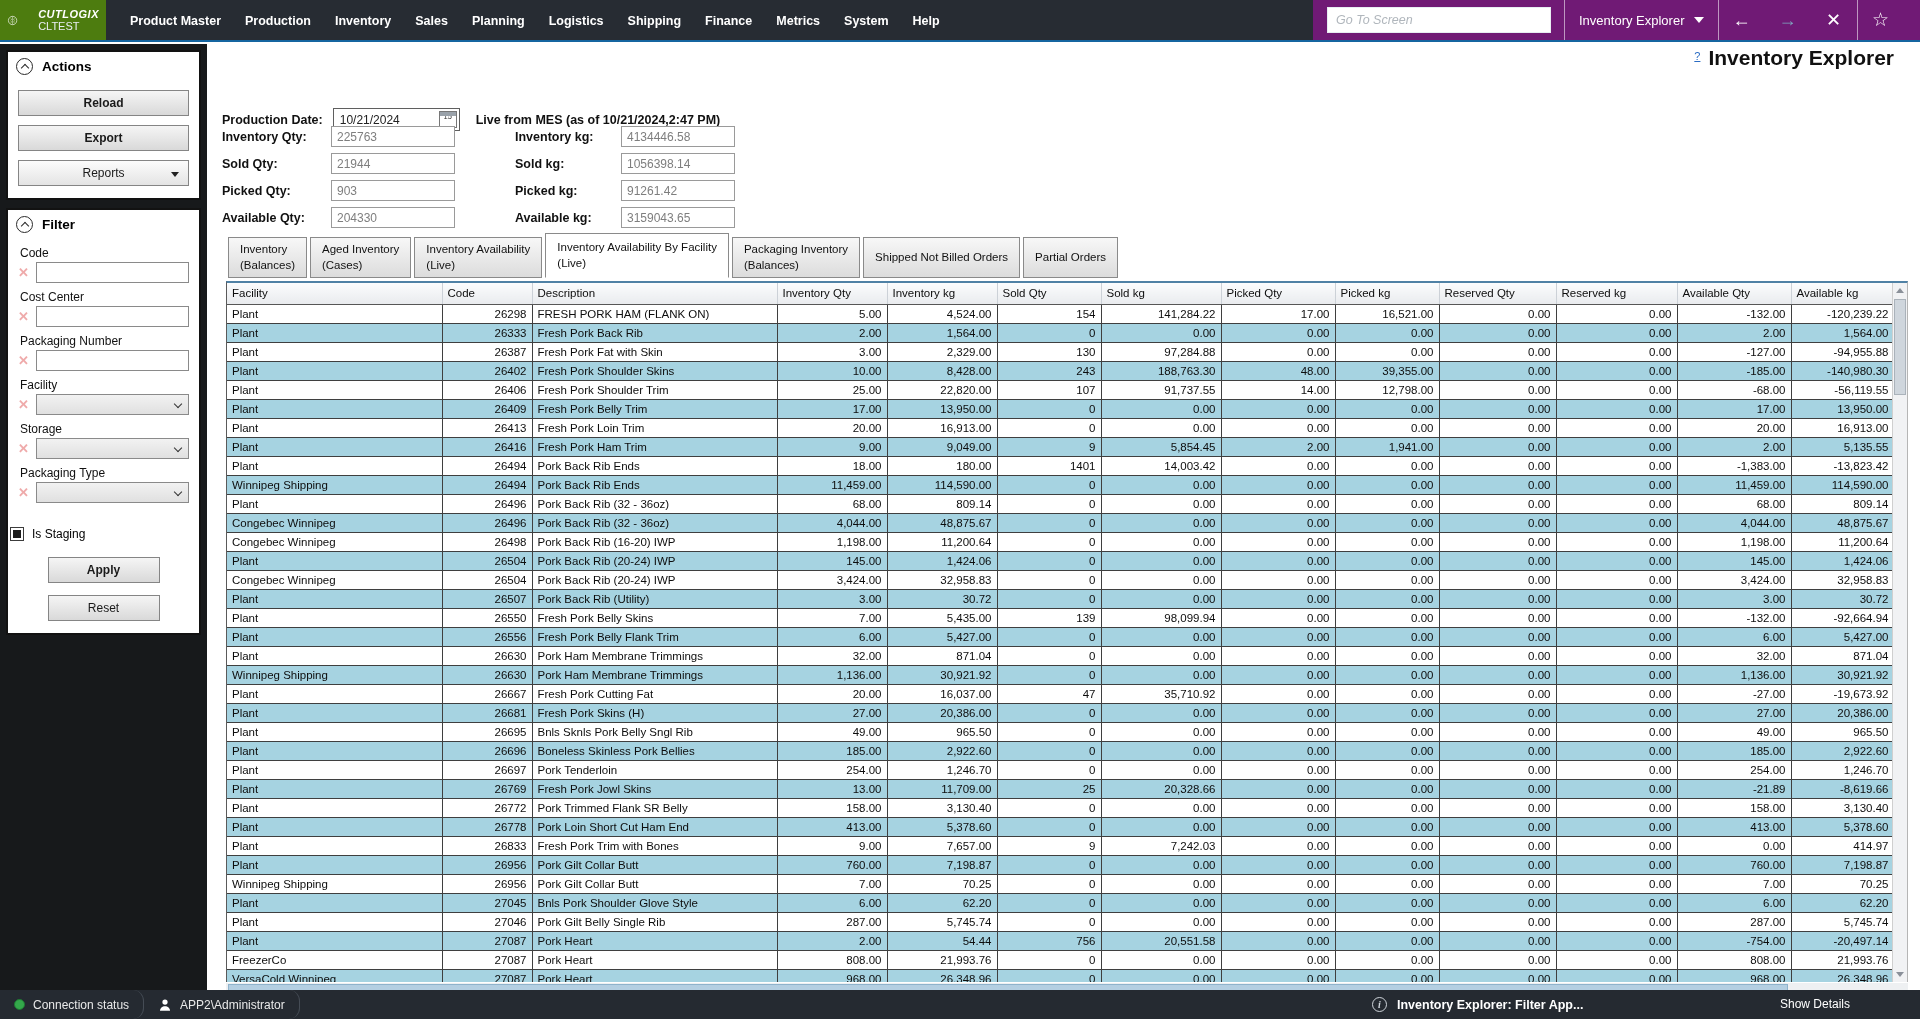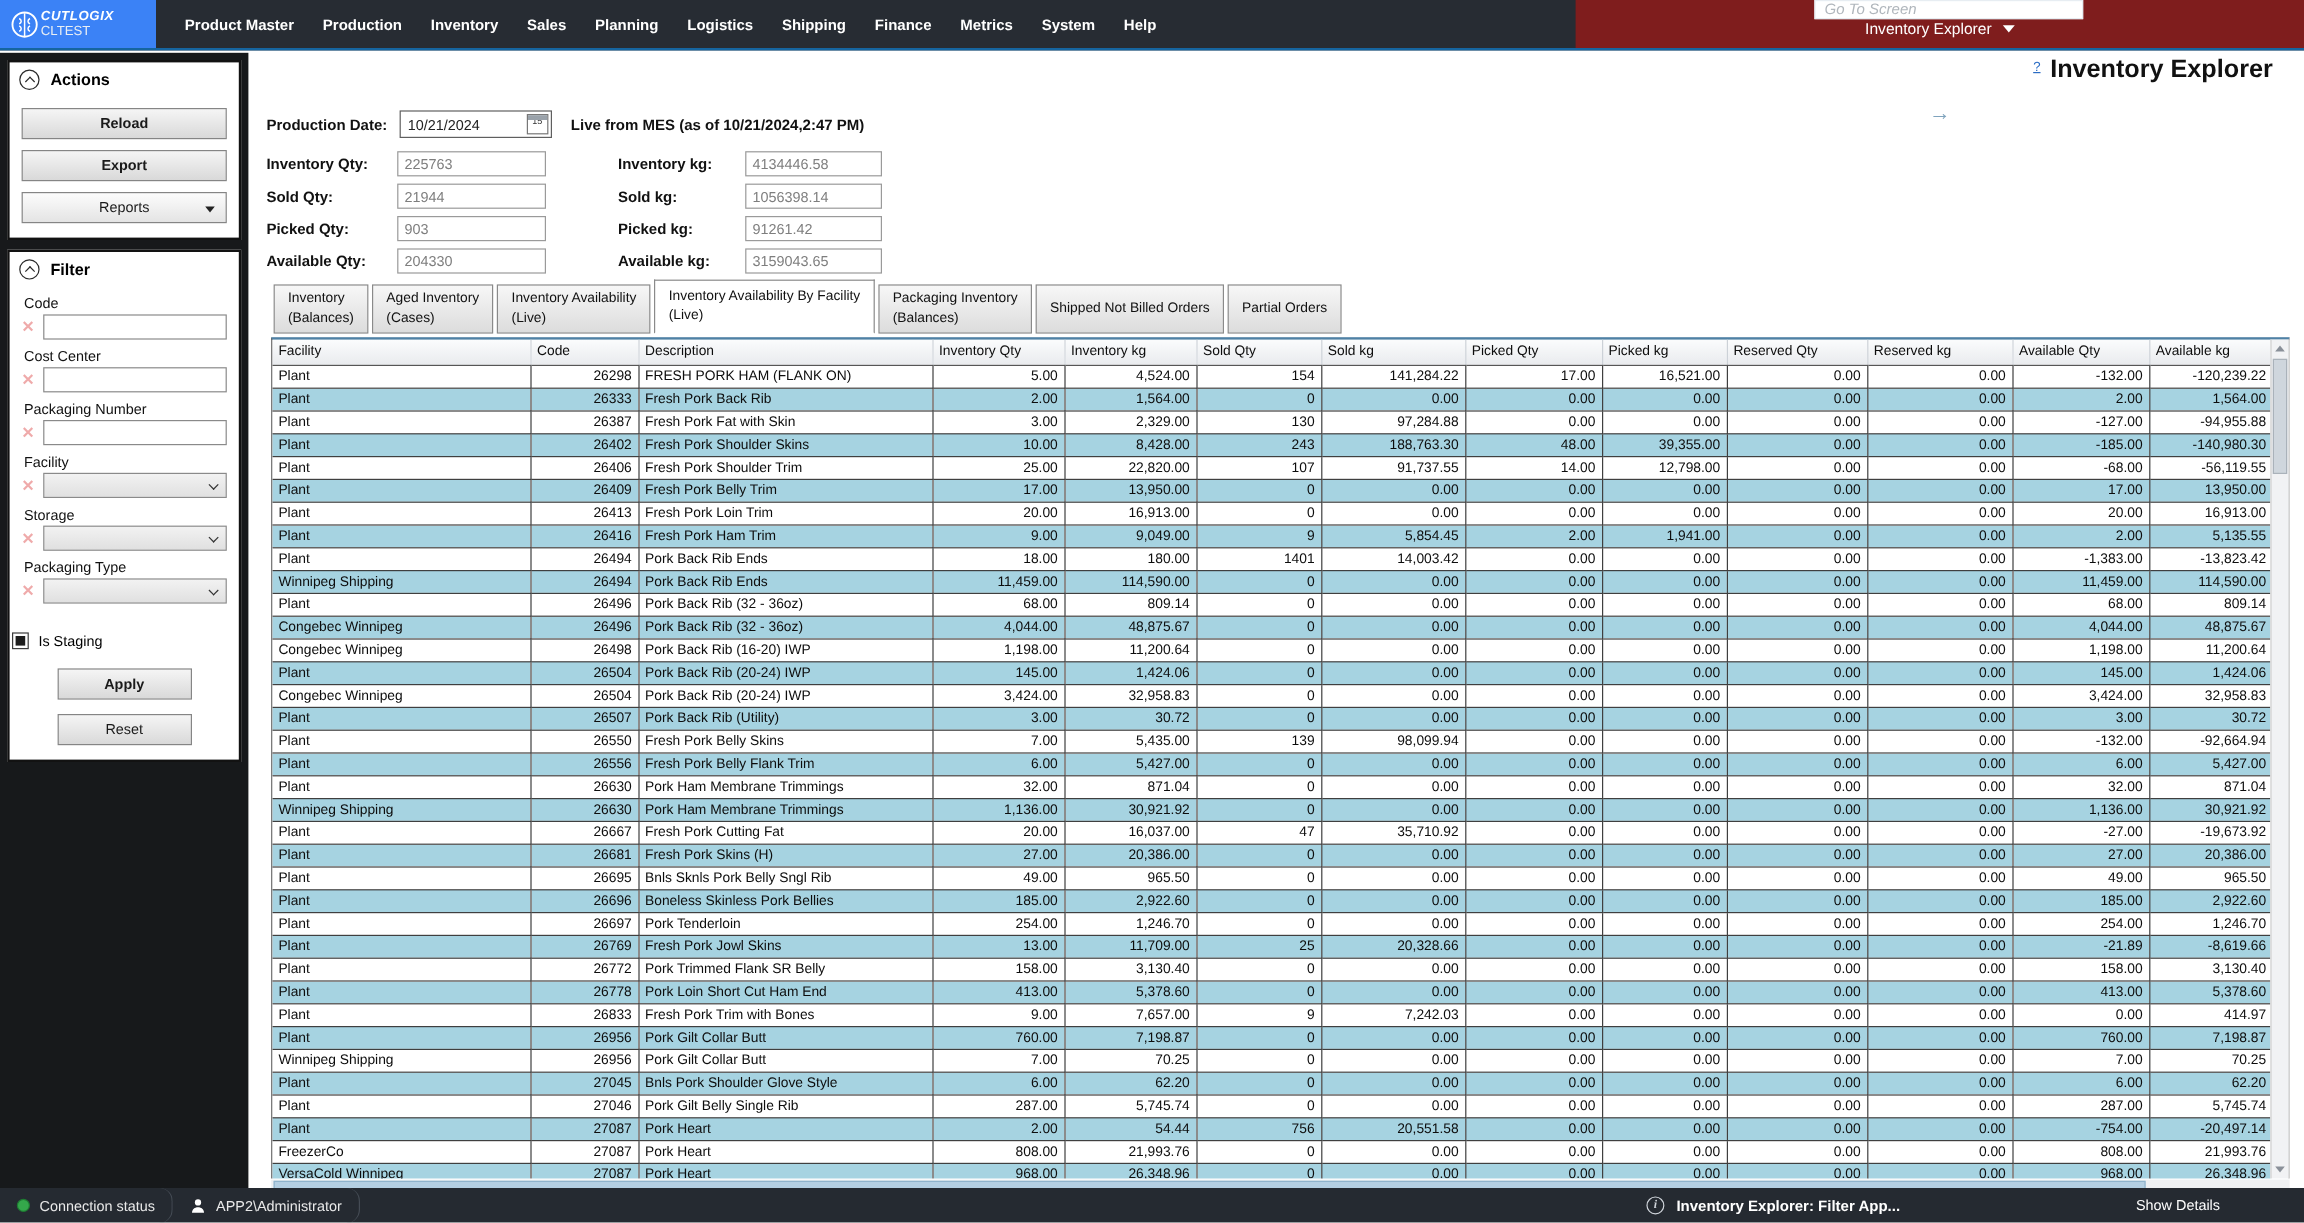--- a/index.html
+++ b/index.html
@@ -3,27 +3,27 @@
 <meta charset="utf-8">
 <style>
   * { box-sizing: border-box; }
   html,body { margin:0; padding:0; background:#fff; }
   body { font-family:"Liberation Sans", sans-serif; }
   .screen { position:relative; width:1920px; height:1019px; overflow:hidden; background:#fff; }
 
   
   .topbar { position:absolute; left:0; top:0; width:1920px; height:42px; background:#272c33;
             border-bottom:2px solid #1565a0; display:flex; align-items:stretch; }
-  .logo-block { width:130px; background:#3b82f6; display:flex; align-items:center; gap:0; padding:0 7px; }
+  .logo-block { width:106px; background:#4d7c0f; display:flex; align-items:center; gap:20px; padding:0 7px; }
   .logo-texts { display:flex; flex-direction:column; line-height:1.1; }
   .logo-title { color:#fff; font-weight:bold; font-style:italic; font-size:11px; letter-spacing:.5px; }
   .logo-sub { color:#e8eef4; font-size:11px; }
   .nav-menu { display:flex; margin-left:12px;text-align:center; }
   .nav-item { color:#fff; font-size:12.5px; font-weight:600; line-height:42px; padding:0 12px; cursor:default; white-space:nowrap; }
-  .topbar-right { margin-left:auto; width:607px; background:#7f1d1d; display:flex; align-items:center;flex-direction:column; }
+  .topbar-right { margin-left:auto; width:607px; background:#701a75; display:flex; align-items:center; }
   .goto { margin-left:14px; width:224px; height:26px; border:1px solid #e7edf2; background:#fff;
           font-style:italic; font-size:12.5px; color:#333; padding:0 8px; font-family:"Liberation Sans",sans-serif; }
   .goto::placeholder { color:#b0b6bc; font-style:italic; }
   .tb-divider { width:1px; align-self:stretch; background:rgba(255,255,255,.55); }
   .screen-select { display:flex; align-items:center; gap:9px; padding:0 14px; color:#fff; font-size:13px; height:100%; }
   .caret-down { width:0; height:0; border-left:5px solid transparent; border-right:5px solid transparent; border-top:6px solid #fff; }
   .tb-icon { width:46px; text-align:center; color:#fff; font-size:18px; line-height:42px; }
   .tb-icon.dim { color:#7fa3bd; }
   .tb-icon.star { font-size:19px; }
 
@@ -59,21 +59,21 @@
   .checkbox .fill { width:8px; height:8px; background:#1d1d1d; }
   .btn.center { width:112px; margin:16px auto 0 auto; }
   .btn.center.plain { font-weight:normal; margin-top:12px; }
 
   
   .page-title-row { position:absolute; top:46px; right:26px; display:flex; align-items:flex-start; gap:8px; }
   .help-link { color:#2a6cc4; font-size:11px; text-decoration:underline; margin-top:4px; }
   .page-title { font-size:21px; font-weight:bold; color:#111; }
 
   
-  .prod-row { position:absolute; left:222px; top:92px; display:flex; align-items:center; }
+  .prod-row { position:absolute; left:222px; top:108px; display:flex; align-items:center; }
   .hlabel { font-weight:bold; font-size:12.5px; color:#111; white-space:nowrap; }
   .date-box { margin-left:10px; width:127px; height:23px; border:1px solid #5f5f5f; background:#fff; display:flex; align-items:center; }
   .date-text { flex:1; font-size:12px; color:#222; padding-left:6px; }
   .cal-icon { width:18px; height:17px; margin-right:2px; border:1px solid #777; background:#fff; position:relative; font-size:7.5px; color:#333;
               display:flex; align-items:flex-start; justify-content:center; }
   .cal-icon::before { content:""; position:absolute; top:0; left:0; right:0; height:4px; background:#9aa2aa; }
   .live-text { margin-left:16px; font-weight:bold; font-size:12.5px; color:#111; }
   .stats-grid { position:absolute; left:222px; top:123px; }
   .stat-row { display:grid; grid-template-columns:97px 124px 36px 94px 114px; align-items:center; height:27px;gap:12px; }
   .stat-input { height:21px; border:1px solid #9a9a9a; color:#7e7e7e; font-size:12px; padding:0 5px; background:#fff; font-family:"Liberation Sans",sans-serif; }

